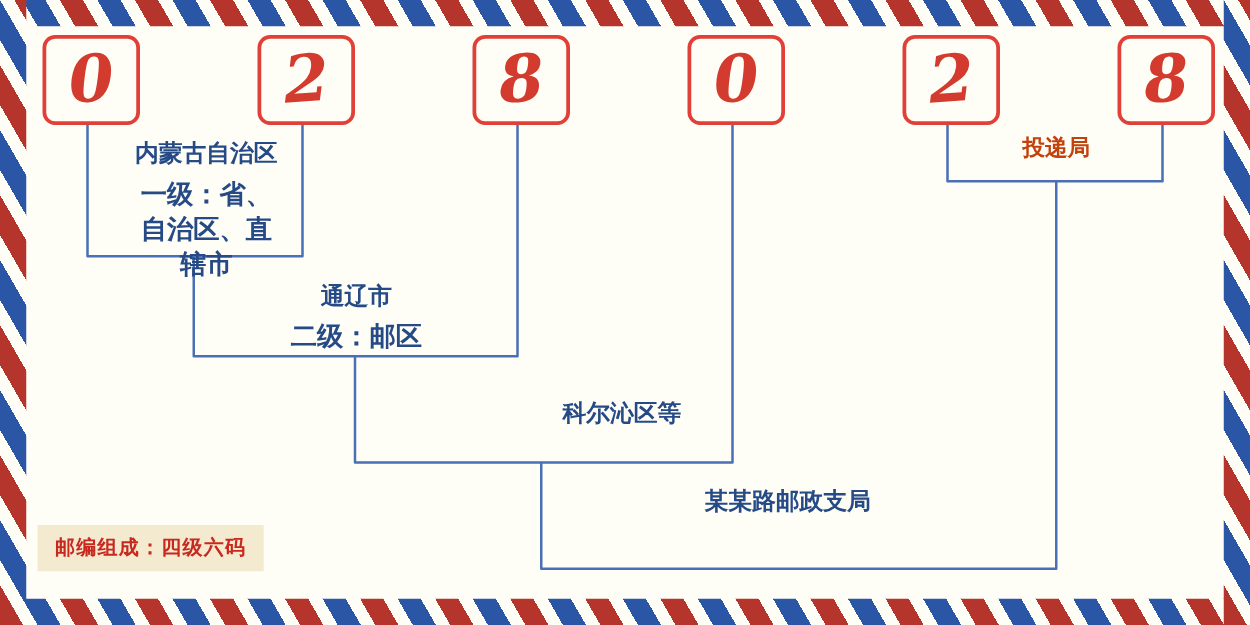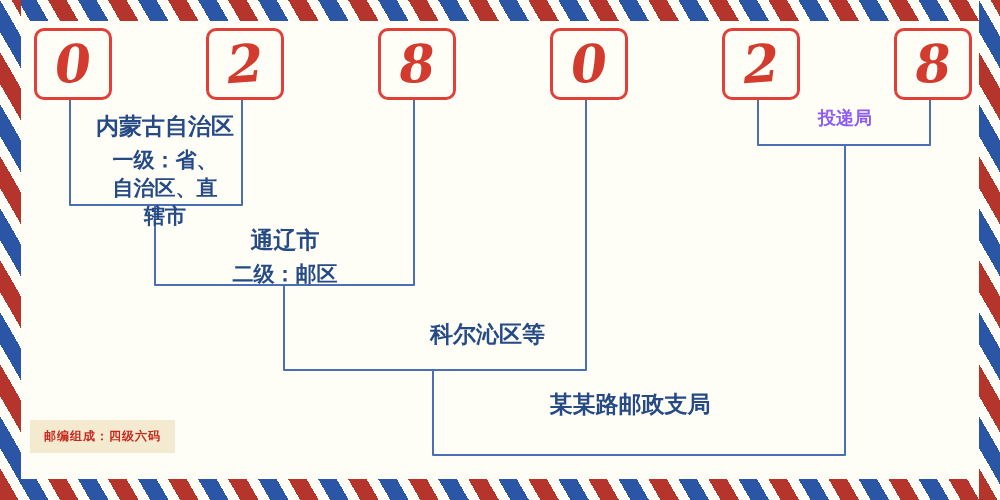--- a/index.html
+++ b/index.html
@@ -45,39 +45,39 @@
     font-family:"DejaVu Serif","Liberation Serif",serif;
     font-style:italic;font-weight:bold;
     font-size:52px;line-height:1;color:#d23b2e;
     transform:rotate(-4deg);
   }
   .db1{left:34px}.db2{left:206px}.db3{left:378px}
   .db4{left:550px}.db5{left:722px}.db6{left:894px}
 
   
   .lvl{position:absolute;text-align:center;color:#254a86;z-index:4;}
-  .lvl-title{font-size:23px;font-weight:bold;line-height:1.25;}
+  .lvl-title{font-size:19px;font-weight:bold;line-height:1.25;}
   .lvl-desc{font-size:21px;font-weight:700;line-height:1.35;margin-top:5px;}
   .lvl1{left:75px;top:112px;width:180px;}
   .lvl1 .lvl-desc{display:inline-block;width:118px;}
   .lvl2{left:185px;top:226px;width:200px;}
   .lvl3{left:325px;top:320px;width:220px;text-align:right;}
   .lvl4{left:510px;top:390px;width:240px;text-align:center;}
   .delivery-label{
     position:absolute;left:780px;top:106px;width:130px;
-    text-align:center;color:#8b5cf6;
+    text-align:center;color:#c2410c;
     font-size:18px;font-weight:bold;z-index:4;
   }
 
   
   .footer-note{
     position:absolute;left:30px;top:420px;z-index:4;
     background:#f4ead0;
     padding:8px 14px;
-    color:#c8281e;font-size:12px;font-weight:bold;
+    color:#c8281e;font-size:16px;font-weight:bold;
     letter-spacing:1px;
   }
 </style>
 </head>
 <body>
 
 <div class="canvas">
 
   <div class="stripe stripe-h stripe-top"></div>
   <div class="stripe stripe-h stripe-bottom"></div>

